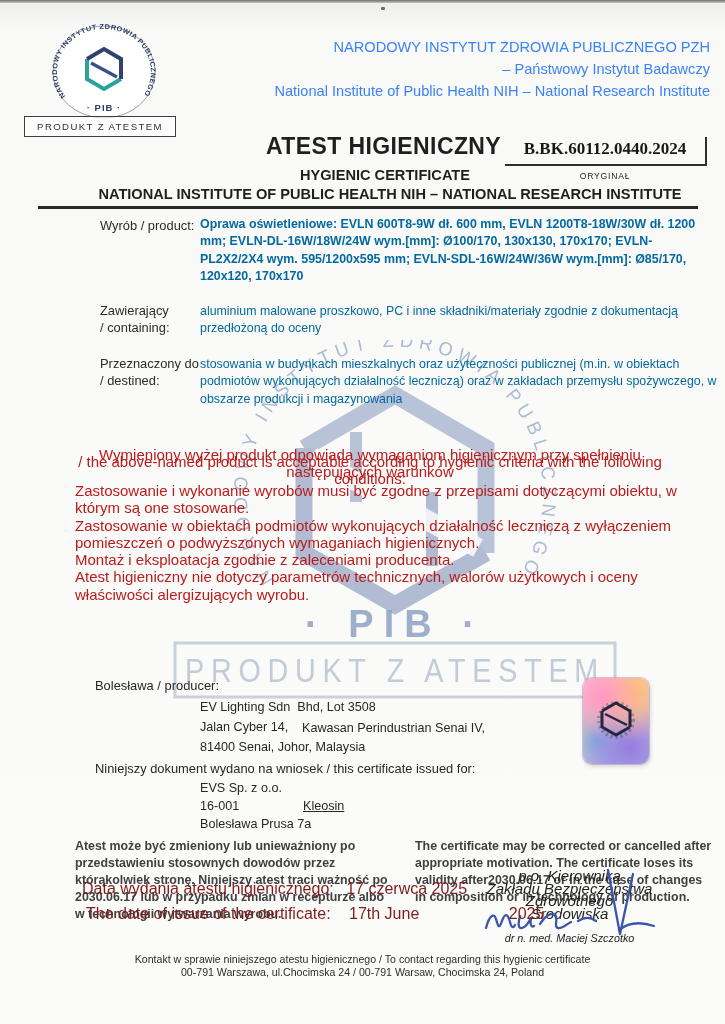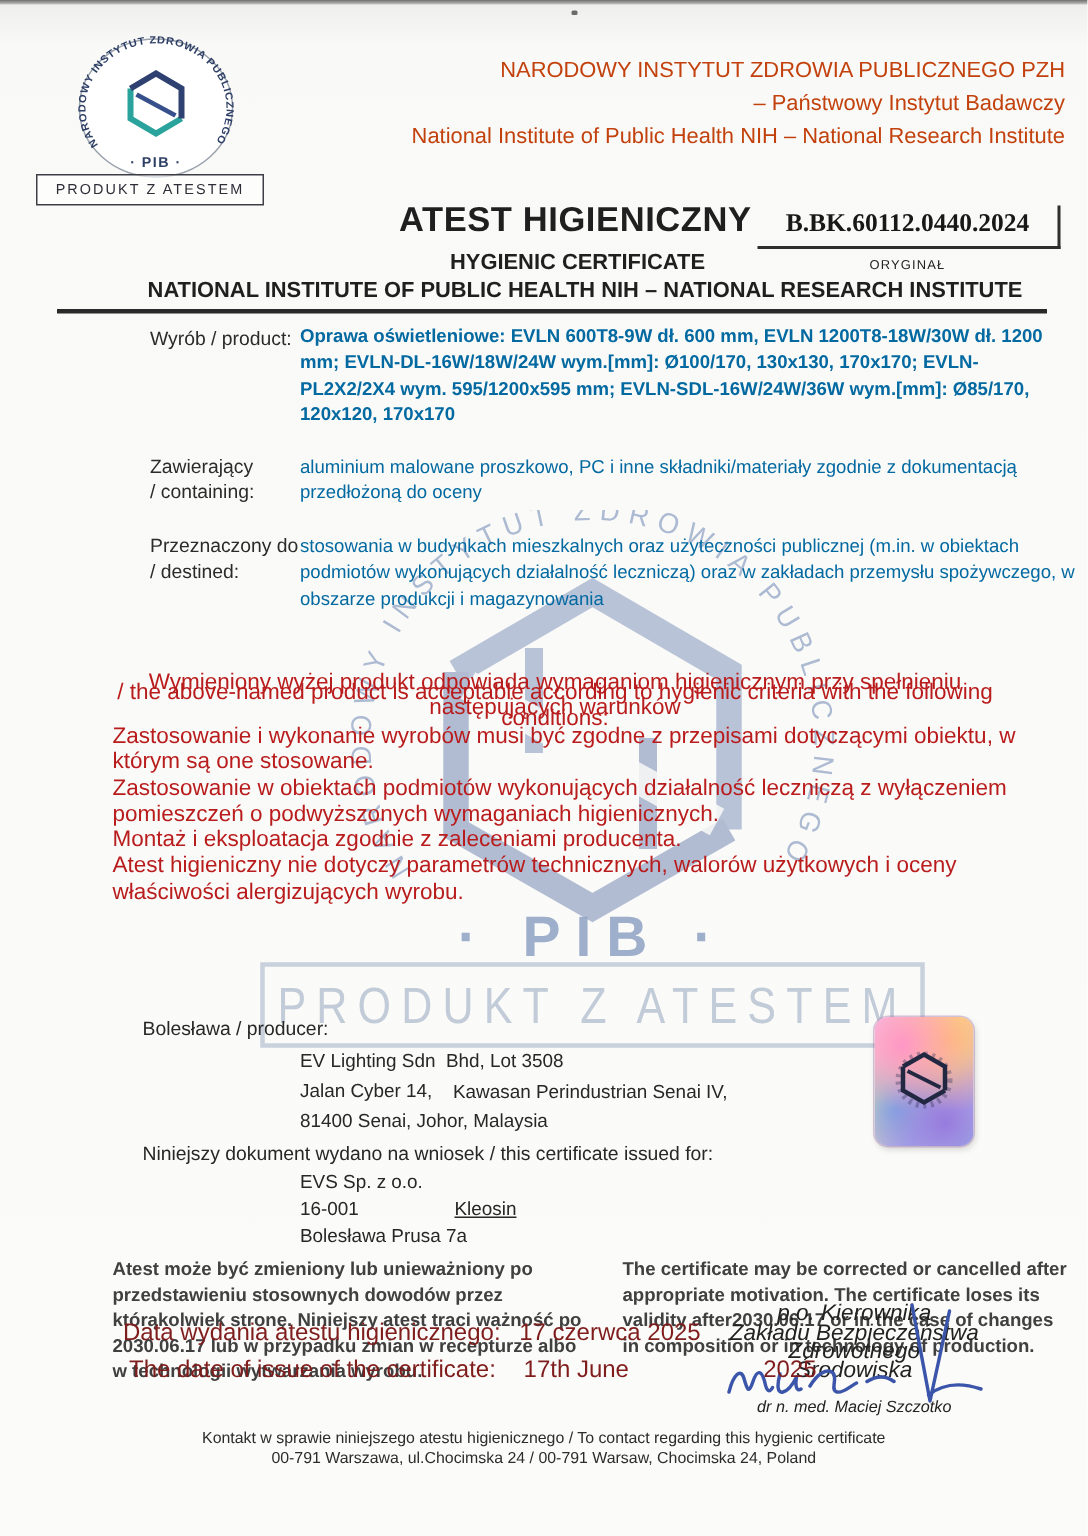--- a/index.html
+++ b/index.html
@@ -7,21 +7,21 @@
     width:725px;height:1024px;position:relative;overflow:hidden;
     font-family:"Liberation Sans","DejaVu Sans",sans-serif;
     color:#232323;
     background:linear-gradient(to bottom,#ededeb 0,#f9f9f7 30px,#fbfbf9 100%);
   }
   .abs{position:absolute;}
   .edge-top{left:0;top:0;width:725px;height:3px;background:linear-gradient(to bottom,#6f6f6d,#c6c6c4);}
   .speck{left:381px;top:7px;width:4px;height:3px;background:#6b6b69;border-radius:1px;}
 
   
-  .hdr{font-size:14.6px;line-height:22px;color:#c2410c;text-align:right;}
+  .hdr{font-size:14.6px;line-height:22px;color:#3b82f6;text-align:right;}
   .t{font-size:12.6px;color:#272727;}
   .tb{font-weight:bold;}
   .lbl{font-size:12.9px;line-height:16.5px;color:#2b2b2b;}
   .val{font-size:12.4px;line-height:17.4px;color:#0369a1;}
   .pre{white-space:pre-wrap;}
   .ctr{text-align:center;}
 
   .title-pl{font-size:23px;font-weight:bold;letter-spacing:.4px;color:#1f1f1f;}
   .title-en{font-size:14.6px;font-weight:bold;color:#1f1f1f;}
   .cert-no{

